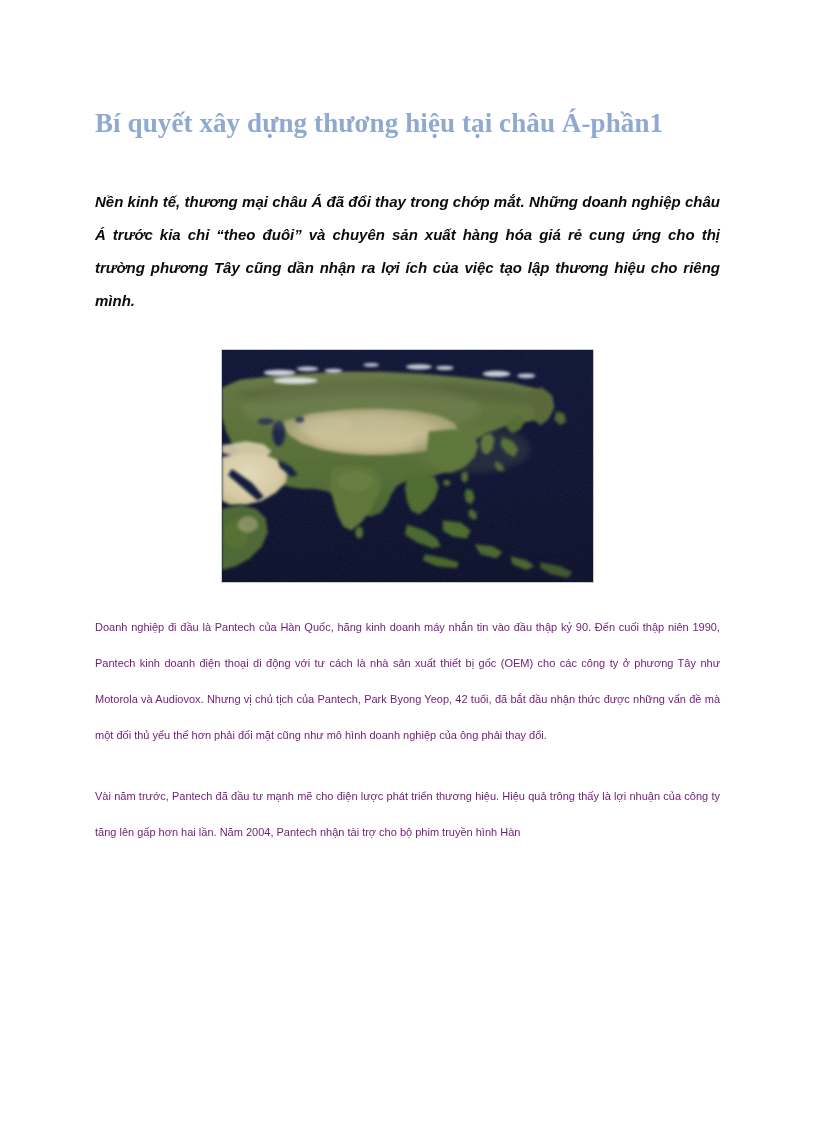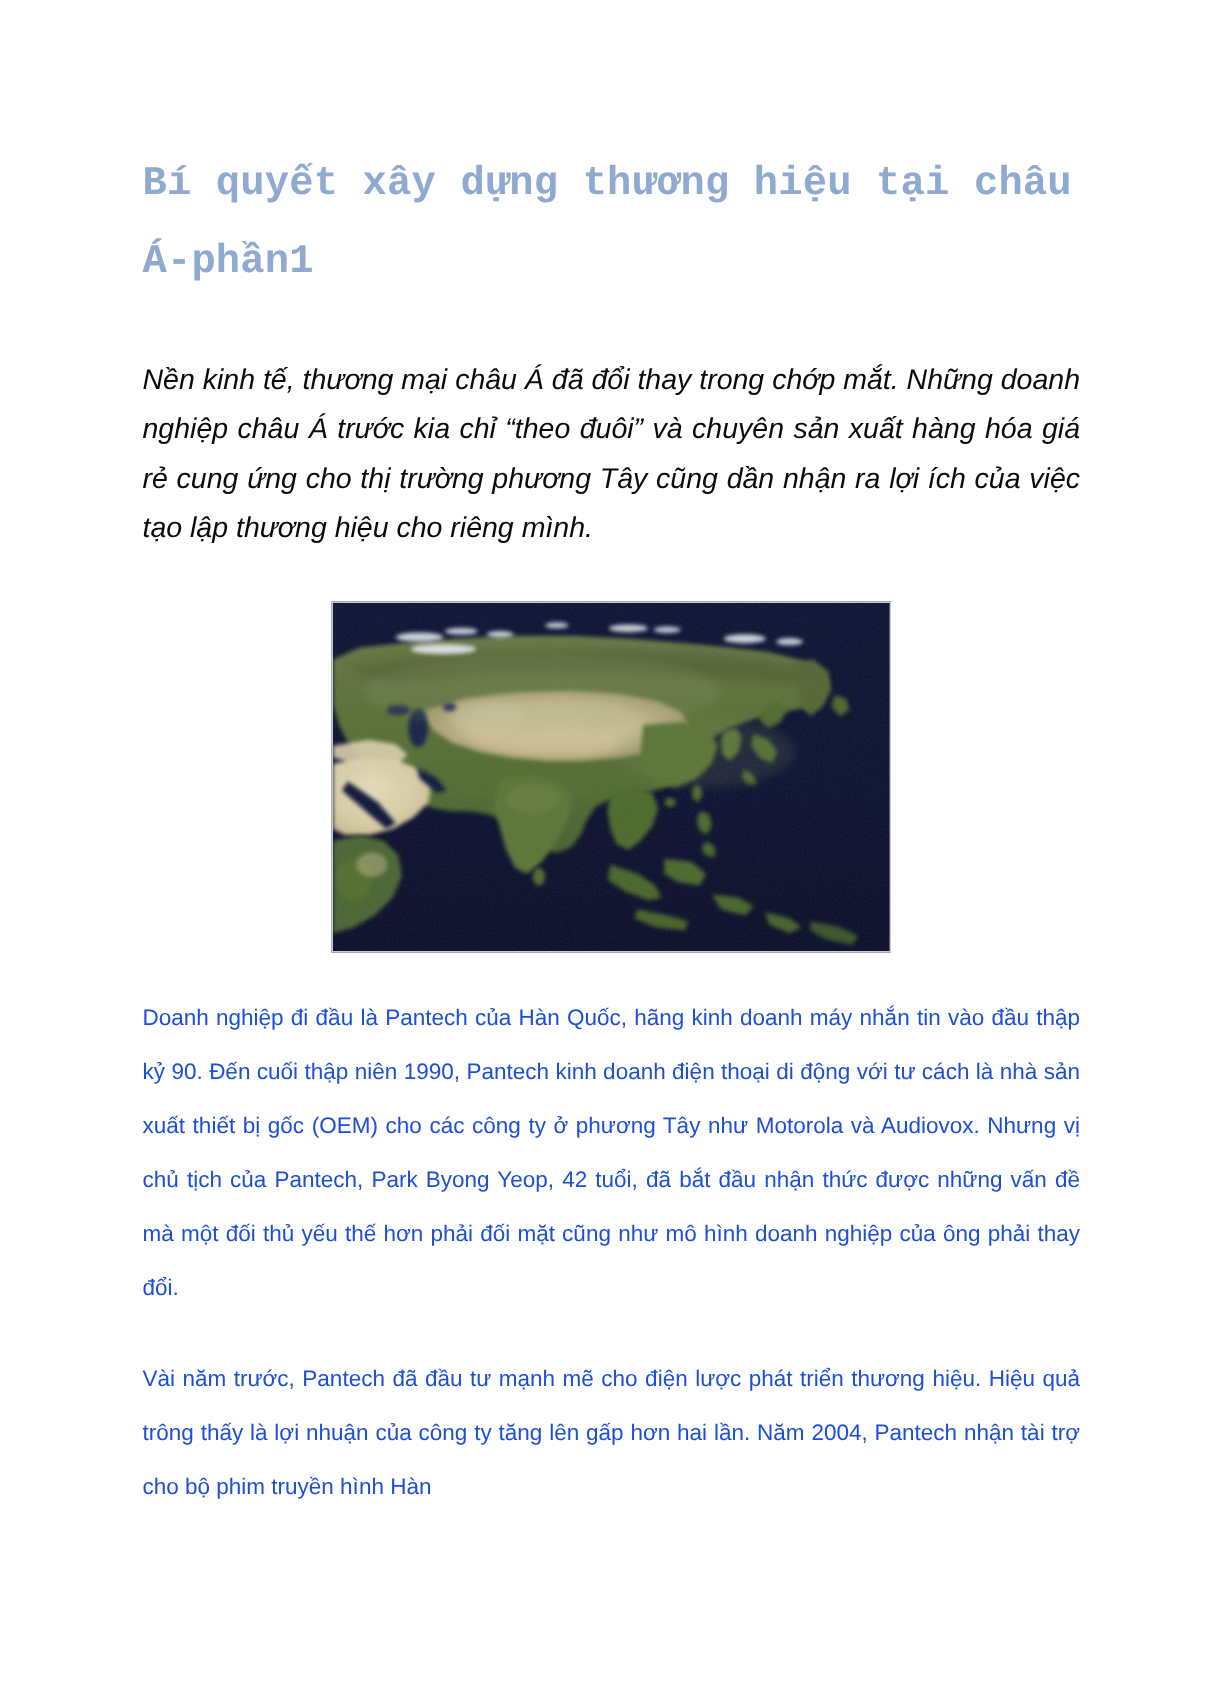--- a/index.html
+++ b/index.html
@@ -25,38 +25,38 @@
   .content {
     position: absolute;
     left: 95px;
     top: 0;
     width: 625px;
   }
 
   
   .doc-title {
     color: #8fa9d0;
-    font-family: Liberation Mono, monospace;
+    font-family: Liberation Serif, serif;
     font-weight: bold;
     font-size: 27px;
     line-height: 52px;
     letter-spacing: 0.1px;
     margin: 0;
     padding-top: 97px;
     white-space: normal;
   }
 
   
   .lead {
     margin: 0;
     padding-top: 36px;
     font-family: "Liberation Sans", sans-serif;
-    font-weight: normal;
+    font-weight: bold;
     font-style: italic;
-    font-size: 19px;
+    font-size: 15px;
     line-height: 33px;
     text-align: justify;
     color: #0a0a0a;
   }
 
   
   .figure-wrap {
     margin: 0;
     padding-top: 32px;
     text-align: center;
@@ -76,24 +76,24 @@
     display: block;
     width: 100%;
     height: 100%;
   }
 
   
   .body-p {
     margin: 0;
     padding-top: 25px;
     font-family: "Liberation Sans", sans-serif;
-    font-size: 15px;
+    font-size: 11px;
     line-height: 36px;
     text-align: justify;
-    color: #1d4ed8;
+    color: #701a75;
     -webkit-hyphens: none;
     hyphens: none;
   }
   .body-p:first-of-type { }
   .body-p.first-body {
     padding-top: 26px;
   }
 </style>
 </head>
 <body>

